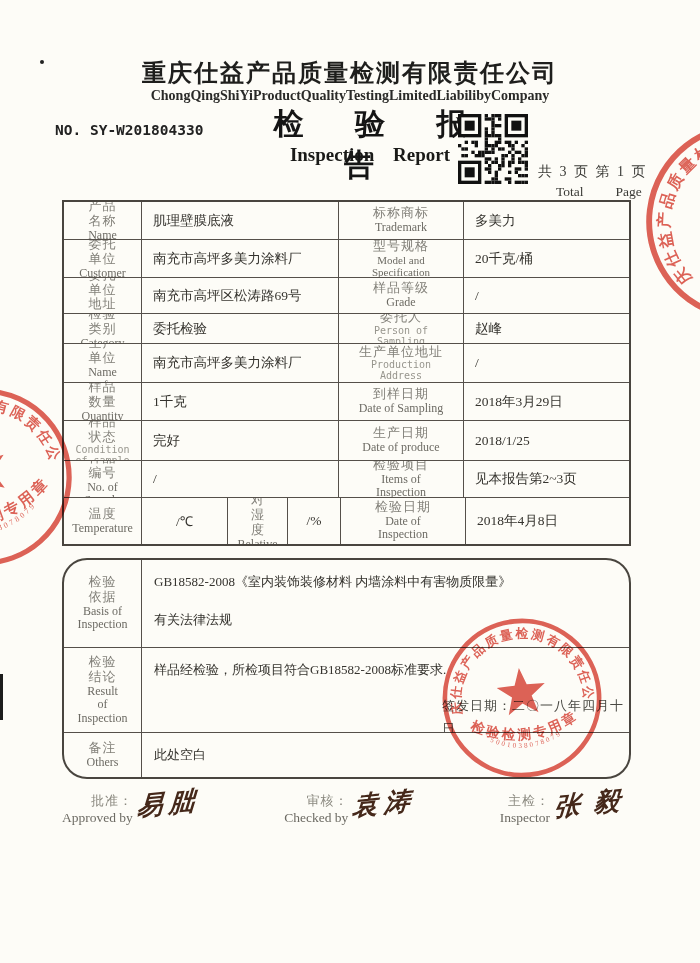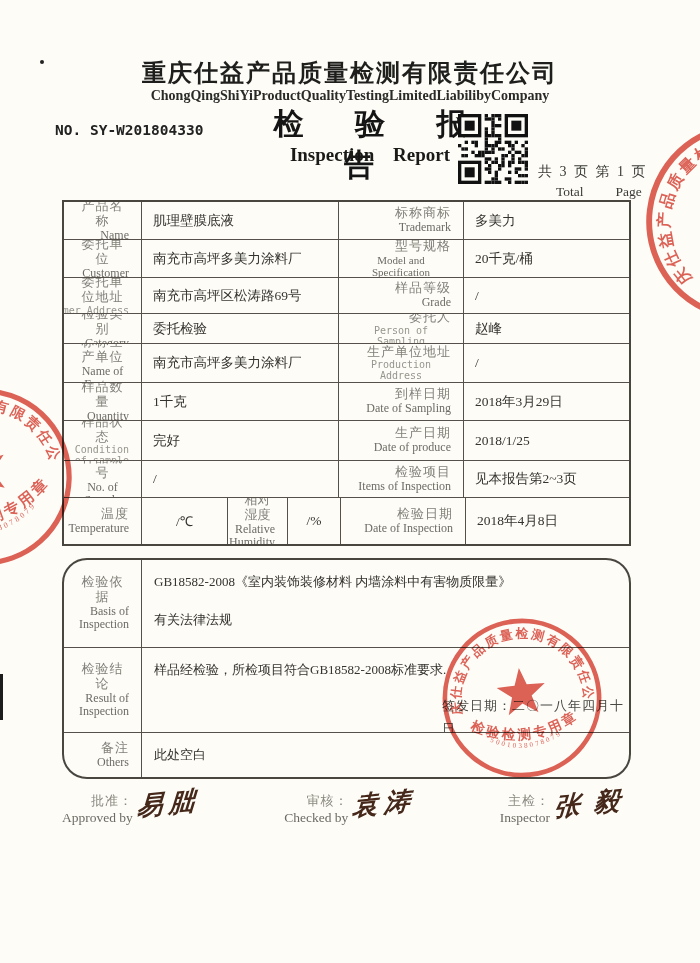--- a/index.html
+++ b/index.html
@@ -31,21 +31,21 @@
   #info-table .irow:nth-child(4){height:30px}
   #info-table .irow:nth-child(5){height:39px}
   #info-table .irow:nth-child(6){height:38px}
   #info-table .irow:nth-child(7){height:40px}
   #info-table .irow:nth-child(8){height:37px}
   #info-table .irow:nth-child(9){height:46px}
   .cell{border-right:1.5px solid #55504a;border-bottom:1.5px solid #55504a;
         box-sizing:border-box;overflow:hidden;display:flex;flex-direction:column;justify-content:center;}
   .irow .cell:last-child,.srow .cell:last-child{border-right:none;}
   .irow:last-child .cell,.srow:last-child .cell{border-bottom:none;}
-  .lbl{align-items:flex-end;text-align:center;padding:1px 12px;}
+  .lbl{align-items:center;text-align:center;padding:1px 18px;}
   .lbl .cn{font-size:13px;color:#817f78;letter-spacing:1px;line-height:1.15;}
   .lbl .en{font-size:12px;color:#6d6b64;line-height:1.1;}
   .lbl .en.small{font-size:11px;}
   .lbl .en.mono{font-family:"DejaVu Sans Mono",monospace;font-size:10px;color:#97958d;letter-spacing:0;}
   .lbl .en.nw{white-space:nowrap;}
   .val{padding-left:11px;font-size:13.5px;color:#35332e;justify-content:center;}
   .val.ctr{padding-left:0;align-items:center;}
   
   .srow{display:grid;grid-template-columns:78px 1fr;}
   #summary-table .srow:nth-child(1){height:88px}

